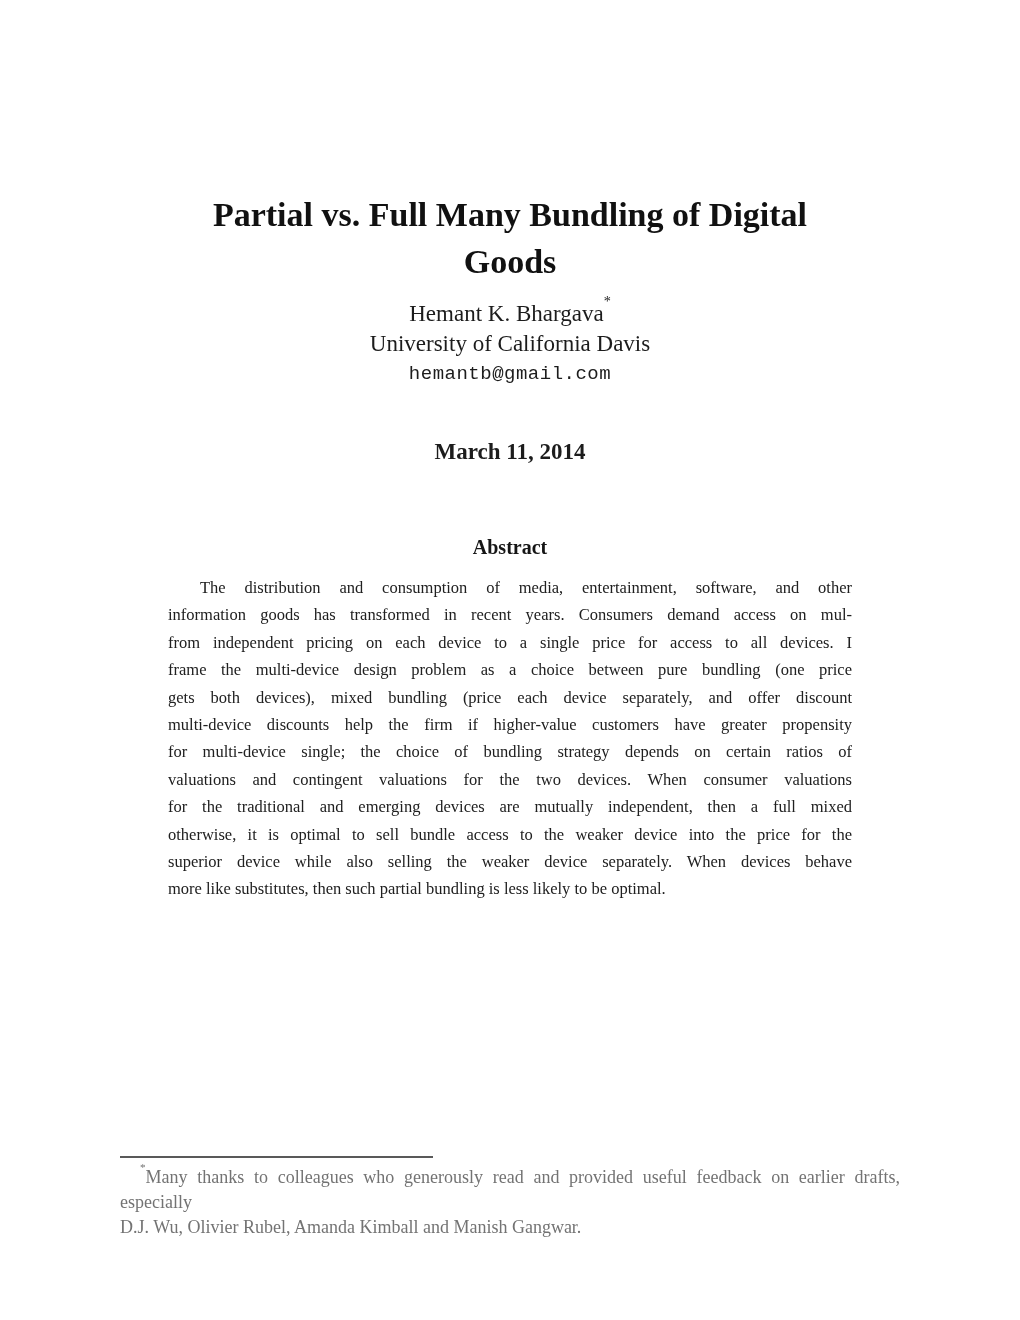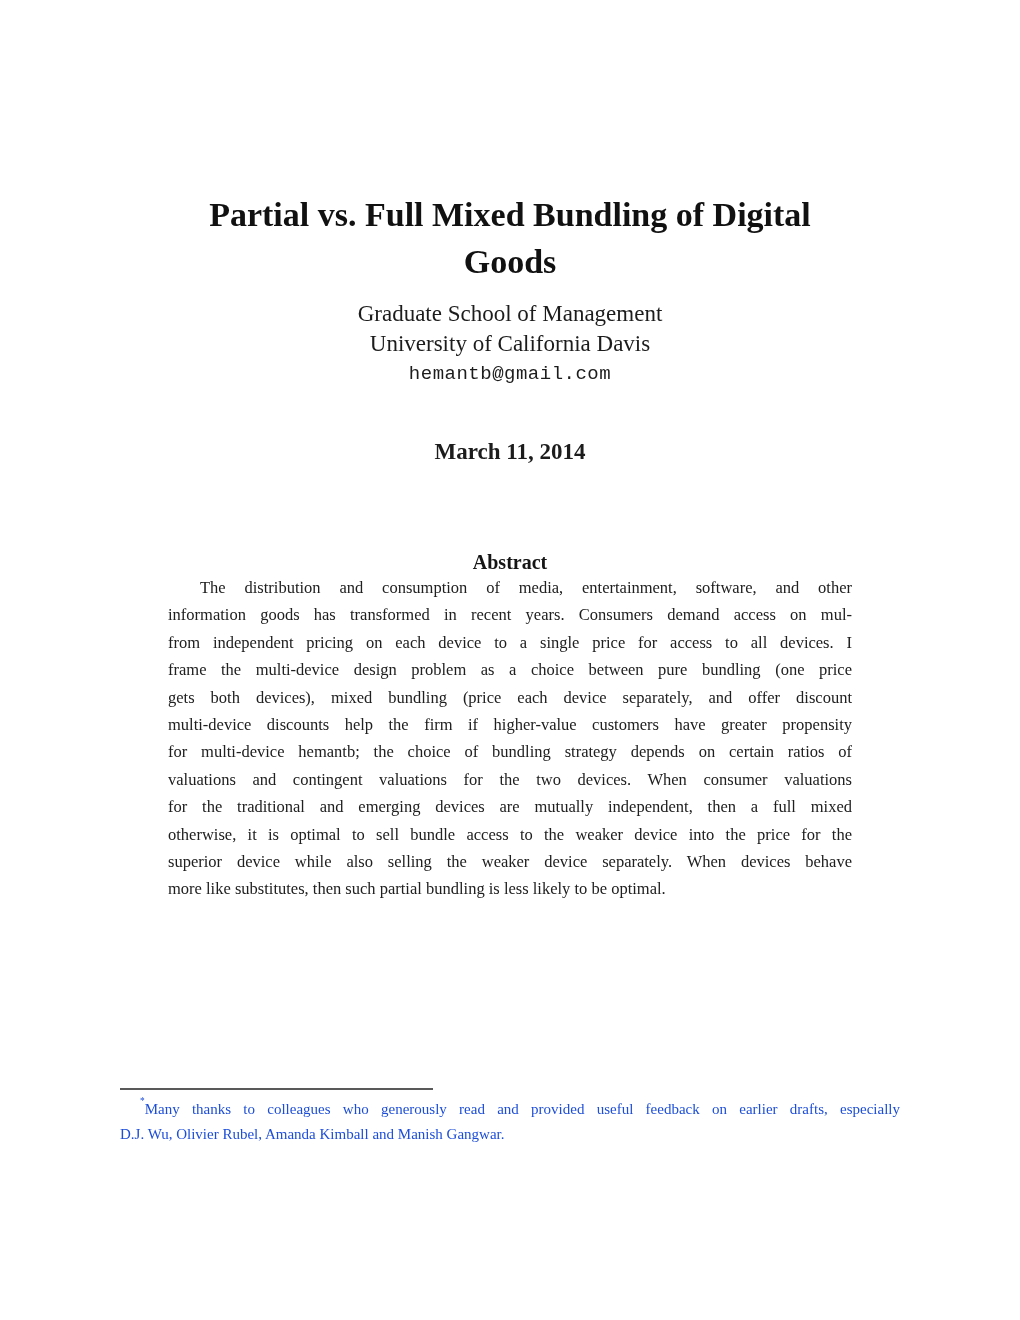--- a/index.html
+++ b/index.html
@@ -50,21 +50,21 @@
     top: 439px;
     left: 0;
     width: 100%;
     text-align: center;
     font-size: 23px;
     color: #1c1c1c;
     font-weight: bold;
   }
   .abstract-heading {
     position: absolute;
-    top: 551px;
+    top: 536px;
     left: 0;
     width: 100%;
     text-align: center;
     font-size: 20px;
     font-weight: bold;
     color: #151515;
   }
   .abstract-body {
     position: absolute;
     top: 574px;
@@ -75,67 +75,67 @@
   }
   .abs-line {
     line-height: 27.4px;
     text-align: justify;
     text-align-last: justify;
   }
   .abs-line.first { text-indent: 32px; }
   .abs-line.last { text-align-last: left; }
   .footnote {
     position: absolute;
-    top: 1088px;
+    top: 1156px;
     left: 120px;
     width: 780px;
-    font-size: 15px;
-    color: #1d4ed8;
+    font-size: 18px;
+    color: #737373;
   }
   .footnote-rule {
     width: 313px;
     height: 2px;
     background: #595959;
     margin-bottom: 7px;
   }
   .fn-line { line-height: 25px; }
   .fn-first {
     text-indent: 20px;
     text-align: justify;
     text-align-last: justify;
   }
 </style>
 </head>
 <body>
 
 <div class="page">
 
   <div class="title">
-    <div>Partial vs. Full Mixed Bundling of Digital</div>
+    <div>Partial vs. Full Many Bundling of Digital</div>
     <div>Goods</div>
   </div>
 
   <div class="author-block">
-    <div class="affil">Graduate School of Management</div>
+    <div class="author-name"><span>Hemant K. Bhargava</span><sup>*</sup></div>
     <div class="affil">University of California Davis</div>
     <div class="email">hemantb@gmail.com</div>
   </div>
 
   <div class="date">March 11, 2014</div>
 
   <div class="abstract-heading">Abstract</div>
 
   <div class="abstract-body">
     <div class="abs-line first">The distribution and consumption of media, entertainment, software, and other</div>
     <div class="abs-line">information goods has transformed in recent years. Consumers demand access on mul-</div>
     <div class="abs-line">from independent pricing on each device to a single price for access to all devices. I</div>
     <div class="abs-line">frame the multi-device design problem as a choice between pure bundling (one price</div>
     <div class="abs-line">gets both devices), mixed bundling (price each device separately, and offer discount</div>
     <div class="abs-line">multi-device discounts help the firm if higher-value customers have greater propensity</div>
-    <div class="abs-line">for multi-device hemantb; the choice of bundling strategy depends on certain ratios of</div>
+    <div class="abs-line">for multi-device single; the choice of bundling strategy depends on certain ratios of</div>
     <div class="abs-line">valuations and contingent valuations for the two devices. When consumer valuations</div>
     <div class="abs-line">for the traditional and emerging devices are mutually independent, then a full mixed</div>
     <div class="abs-line">otherwise, it is optimal to sell bundle access to the weaker device into the price for the</div>
     <div class="abs-line">superior device while also selling the weaker device separately. When devices behave</div>
     <div class="abs-line last">more like substitutes, then such partial bundling is less likely to be optimal.</div>
   </div>
 
   <div class="footnote">
     <div class="footnote-rule"></div>
     <div class="fn-line fn-first"><sup>*</sup><span>Many thanks to colleagues who generously read and provided useful feedback on earlier drafts, especially</span></div>

